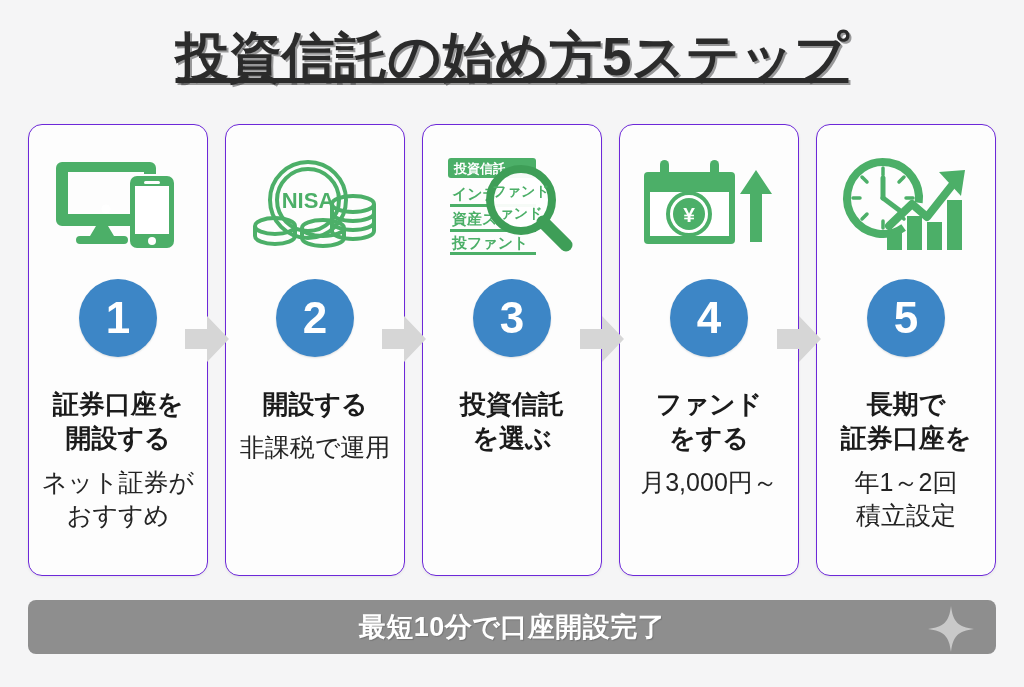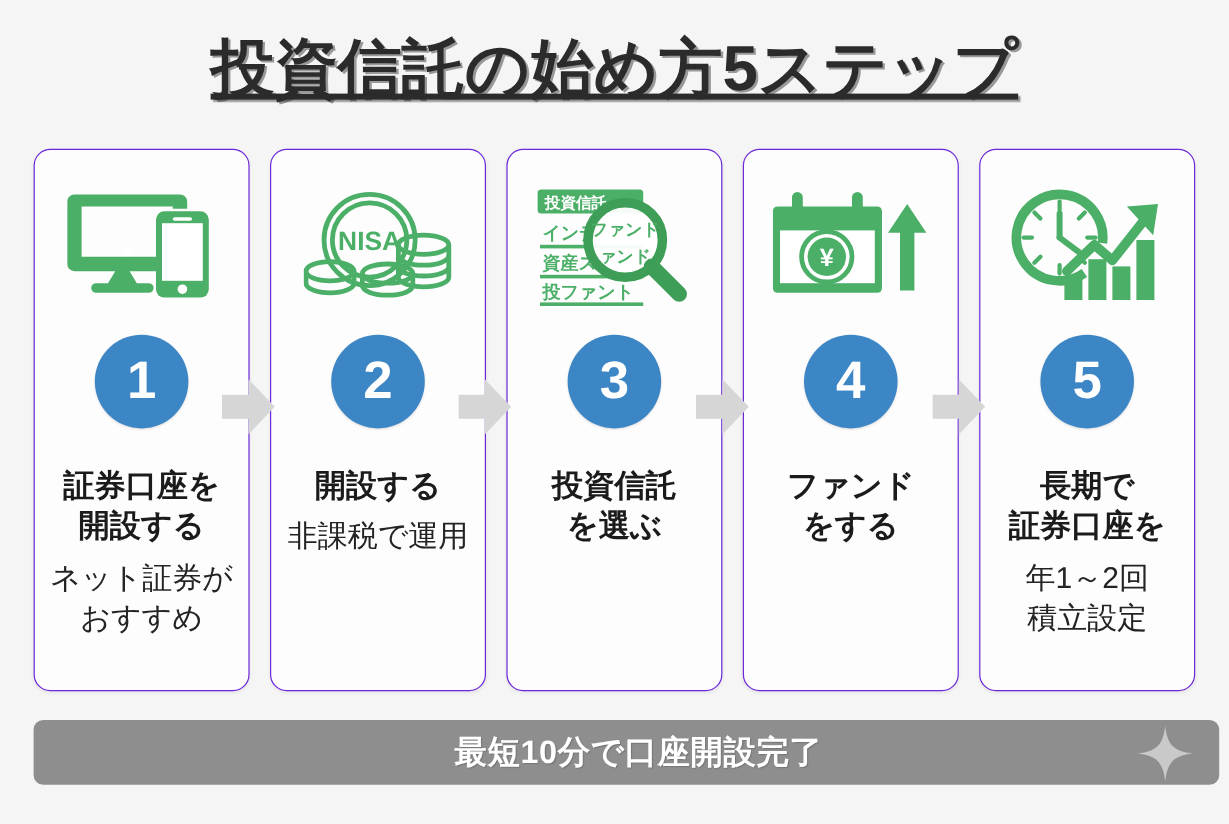--- a/index.html
+++ b/index.html
@@ -129,21 +129,20 @@
     left: 28px;
     top: 600px;
     width: 968px;
     height: 54px;
     background: #8e8e8e;
     border-radius: 8px;
     display: flex;
     align-items: center;
     justify-content: center;
     overflow: hidden;
-    padding-left: 20px;
   }
   .bottom-bar-text {
     font-size: 27px;
     font-weight: bold;
     color: #ffffff;
     letter-spacing: 0.5px;
     text-shadow: 1px 1px 1px rgba(0,0,0,0.18);
     white-space: nowrap;
   }
   .sparkle {
@@ -257,20 +256,23 @@
             <text x="45" y="68" font-family="'Liberation Sans', sans-serif" font-size="21" font-weight="bold" fill="#ffffff" text-anchor="middle">¥</text>
 
             <path d="M112 16 L128 40 h-10 v48 h-12 V40 h-10 z"></path>
           </g>
         </svg>
       </div>
       <div class="num-circle">4</div>
       <div class="card-title">
         <div>ファンド</div>
         <div>をする</div>
+      </div>
+      <div class="card-sub">
+        <div>月3,000円～</div>
       </div>
     </div>
 
     <div class="card">
       <div class="icon-wrap">
         <svg width="135" height="100" viewBox="0 0 135 100" aria-hidden="true">
 
           <circle cx="44" cy="44" r="36" fill="none" stroke="#4caf68" stroke-width="8" stroke-dasharray="196 30" transform="rotate(55 44 44)"></circle>
           <g stroke="#4caf68" stroke-width="3.5" stroke-linecap="round">
             <line x1="44" y1="14" x2="44" y2="21"></line>

